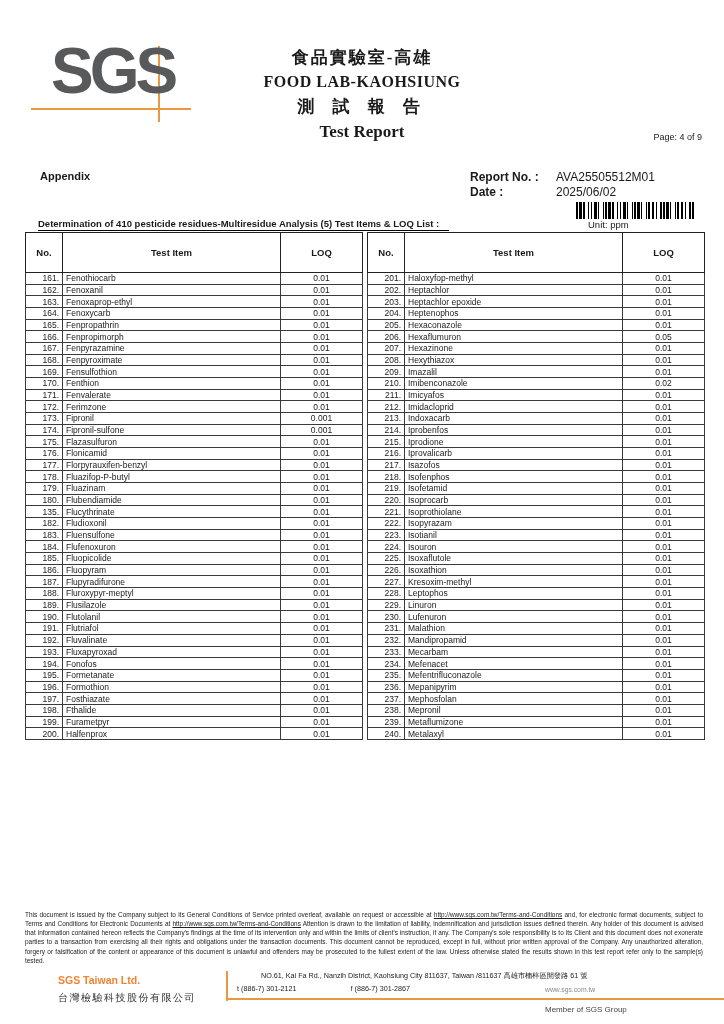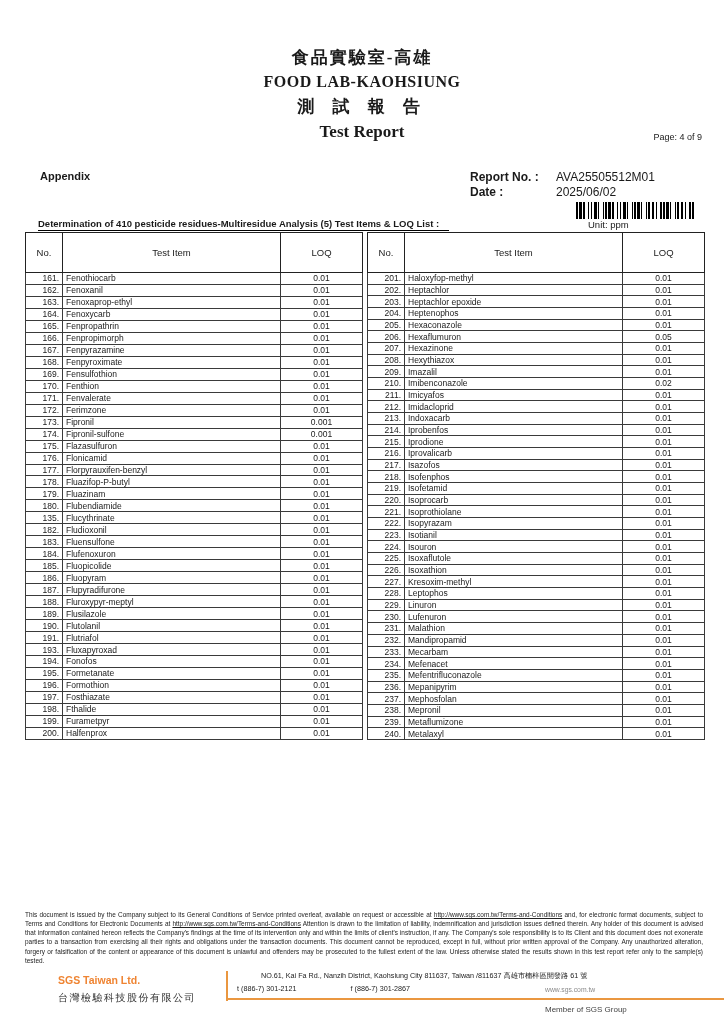--- a/index.html
+++ b/index.html
@@ -46,21 +46,21 @@
 
   
   .table-title { position: absolute; left: 38px; top: 218px; font-size: 9.5px; font-weight: bold;
     border-bottom: 1px solid #000; padding: 0 10px 1px 0; }
   .unit { position: absolute; left: 588px; top: 219px; font-size: 9.5px; }
 
   
   .table-wrap { position: absolute; left: 25px; top: 232px; width: 678px; display: flex; gap: 4px; }
   table.half { border-collapse: collapse; table-layout: fixed; width: 337px; }
   table.half th {
-    border: 1.2px solid #222; height: 40px; font-size: 9.5px; font-weight: normal;
+    border: 1.2px solid #222; height: 40px; font-size: 9.5px; font-weight: bold;
     text-align: center; vertical-align: middle; background: #fff;
   }
   table.half td {
     border: 1px solid #3a3a3a; height: 11.68px; font-size: 8.5px;
     padding: 0 3px; vertical-align: middle; white-space: nowrap; overflow: hidden;
   }
   .col-no   { width: 37px;  text-align: right; }
   .col-item { width: 218px; text-align: left; }
   .col-loq  { width: 82px;  text-align: center; }
   td.col-loq { text-align: center; }
@@ -81,20 +81,25 @@
   .telfax .fax { margin-left: 52px; text-align: center; }
   .website { position: absolute; left: 545px; top: 986px; font-size: 6.8px; color: #8a8a8a; }
   .foot-hline { position: absolute; left: 226px; top: 998px; width: 498px; height: 1.5px; background: #ea9740; }
   .member { position: absolute; left: 545px; top: 1005px; font-size: 8px; color: #444; }
 </style>
 </head>
 <body>
 
 <div class="page">
 
+  <div class="logo">
+    <div class="logo-vline"></div>
+    <div class="logo-hline"></div>
+    <div class="logo-text">SGS</div>
+  </div>
 
   <div class="title-block">
     <div class="title-zh">食品實驗室-高雄</div>
     <div class="title-en">FOOD LAB-KAOHSIUNG</div>
     <div class="report-zh">測 試 報 告</div>
     <div class="report-en">Test Report</div>
   </div>
 
   <div class="page-num">Page: 4 of 9</div>
 
@@ -272,20 +277,25 @@
             <td class="col-loq">0.01</td>
           </tr>
           <tr>
             <td class="col-no">190.</td>
             <td class="col-item">Flutolanil</td>
             <td class="col-loq">0.01</td>
           </tr>
           <tr>
             <td class="col-no">191.</td>
             <td class="col-item">Flutriafol</td>
+            <td class="col-loq">0.01</td>
+          </tr>
+          <tr>
+            <td class="col-no">192.</td>
+            <td class="col-item">Fluvalinate</td>
             <td class="col-loq">0.01</td>
           </tr>
           <tr>
             <td class="col-no">193.</td>
             <td class="col-item">Fluxapyroxad</td>
             <td class="col-loq">0.01</td>
           </tr>
           <tr>
             <td class="col-no">194.</td>
             <td class="col-item">Fonofos</td>

